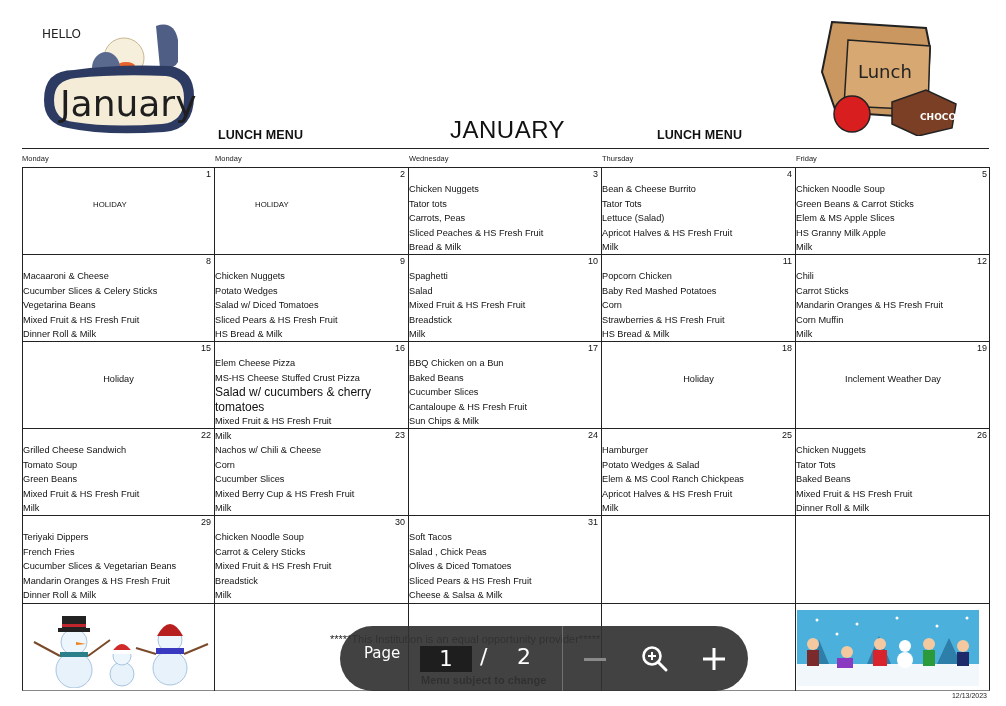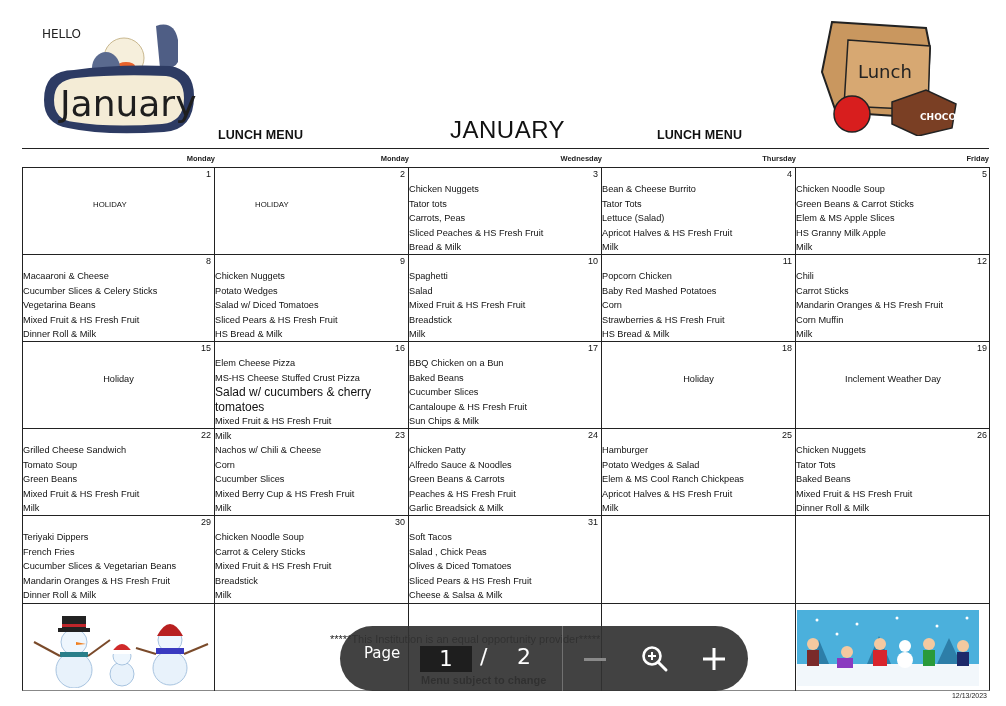--- a/index.html
+++ b/index.html
@@ -11,21 +11,21 @@
   
   .logo-january { position: absolute; left: 36px; top: 16px; width: 162px; height: 126px; }
   .logo-lunch { position: absolute; left: 818px; top: 16px; width: 144px; height: 120px; }
   .lunch-menu-left { position: absolute; left: 218px; top: 128px; font-size: 12.5px; font-weight: bold; letter-spacing: 0.1px; }
   .lunch-menu-right { position: absolute; left: 657px; top: 128px; font-size: 12.5px; font-weight: bold; letter-spacing: 0.1px; }
   .month-title { position: absolute; left: 450px; top: 116px; font-size: 24px; letter-spacing: 0.5px; }
   .header-rule { position: absolute; left: 22px; top: 148px; width: 967px; height: 1px; background: #222; }
 
   
   .day-headers { position: absolute; left: 22px; top: 154px; width: 967px; height: 13px; display: flex; }
-  .day-header { font-size: 7.5px; text-align: right; color: #222; font-weight: bold; }
+  .day-header { font-size: 7.5px; text-align: left; color: #222; }
 
   
   .grid { position: absolute; left: 22px; top: 167px; width: 968px; height: 524px; border: 1px solid #222; border-bottom-color: #888; }
   .cell { position: absolute; border-right: 1px solid #222; border-bottom: 1px solid #222; }
   .cell.last-col { border-right: none; }
   .cell.last-row { border-bottom: none; }
   .date-num { position: absolute; right: 3px; top: 1px; font-size: 9px; color: #111; }
   .items { position: absolute; left: 0; right: 0; top: 14px; font-size: 9.2px; line-height: 14.6px; color: #111; }
   .items .small { font-size: 12px; }
   .centered-note { position: absolute; left: 0; right: 0; text-align: center; font-size: 9.2px; }
@@ -232,27 +232,20 @@
       <div class="items">
         <div>Nachos w/ Chili &amp; Cheese</div>
         <div>Corn</div>
         <div>Cucumber Slices</div>
         <div>Mixed Berry Cup &amp;  HS Fresh Fruit</div>
         <div>Milk</div>
       </div>
     </div>
     <div class="cell" style="left:386px;top:261px;width:193px;height:87px">
       <span class="date-num">24</span>
-      <div class="items">
-        <div>Chicken Patty</div>
-        <div>Alfredo Sauce &amp; Noodles</div>
-        <div>Green Beans &amp; Carrots</div>
-        <div>Peaches &amp; HS Fresh Fruit</div>
-        <div>Garlic Breadsick &amp; Milk</div>
-      </div>
     </div>
     <div class="cell" style="left:579px;top:261px;width:194px;height:87px">
       <span class="date-num">25</span>
       <div class="items">
         <div>Hamburger</div>
         <div>Potato Wedges &amp; Salad</div>
         <div>Elem &amp; MS Cool Ranch Chickpeas</div>
         <div>Apricot Halves &amp; HS  Fresh Fruit</div>
         <div>Milk</div>
       </div>

